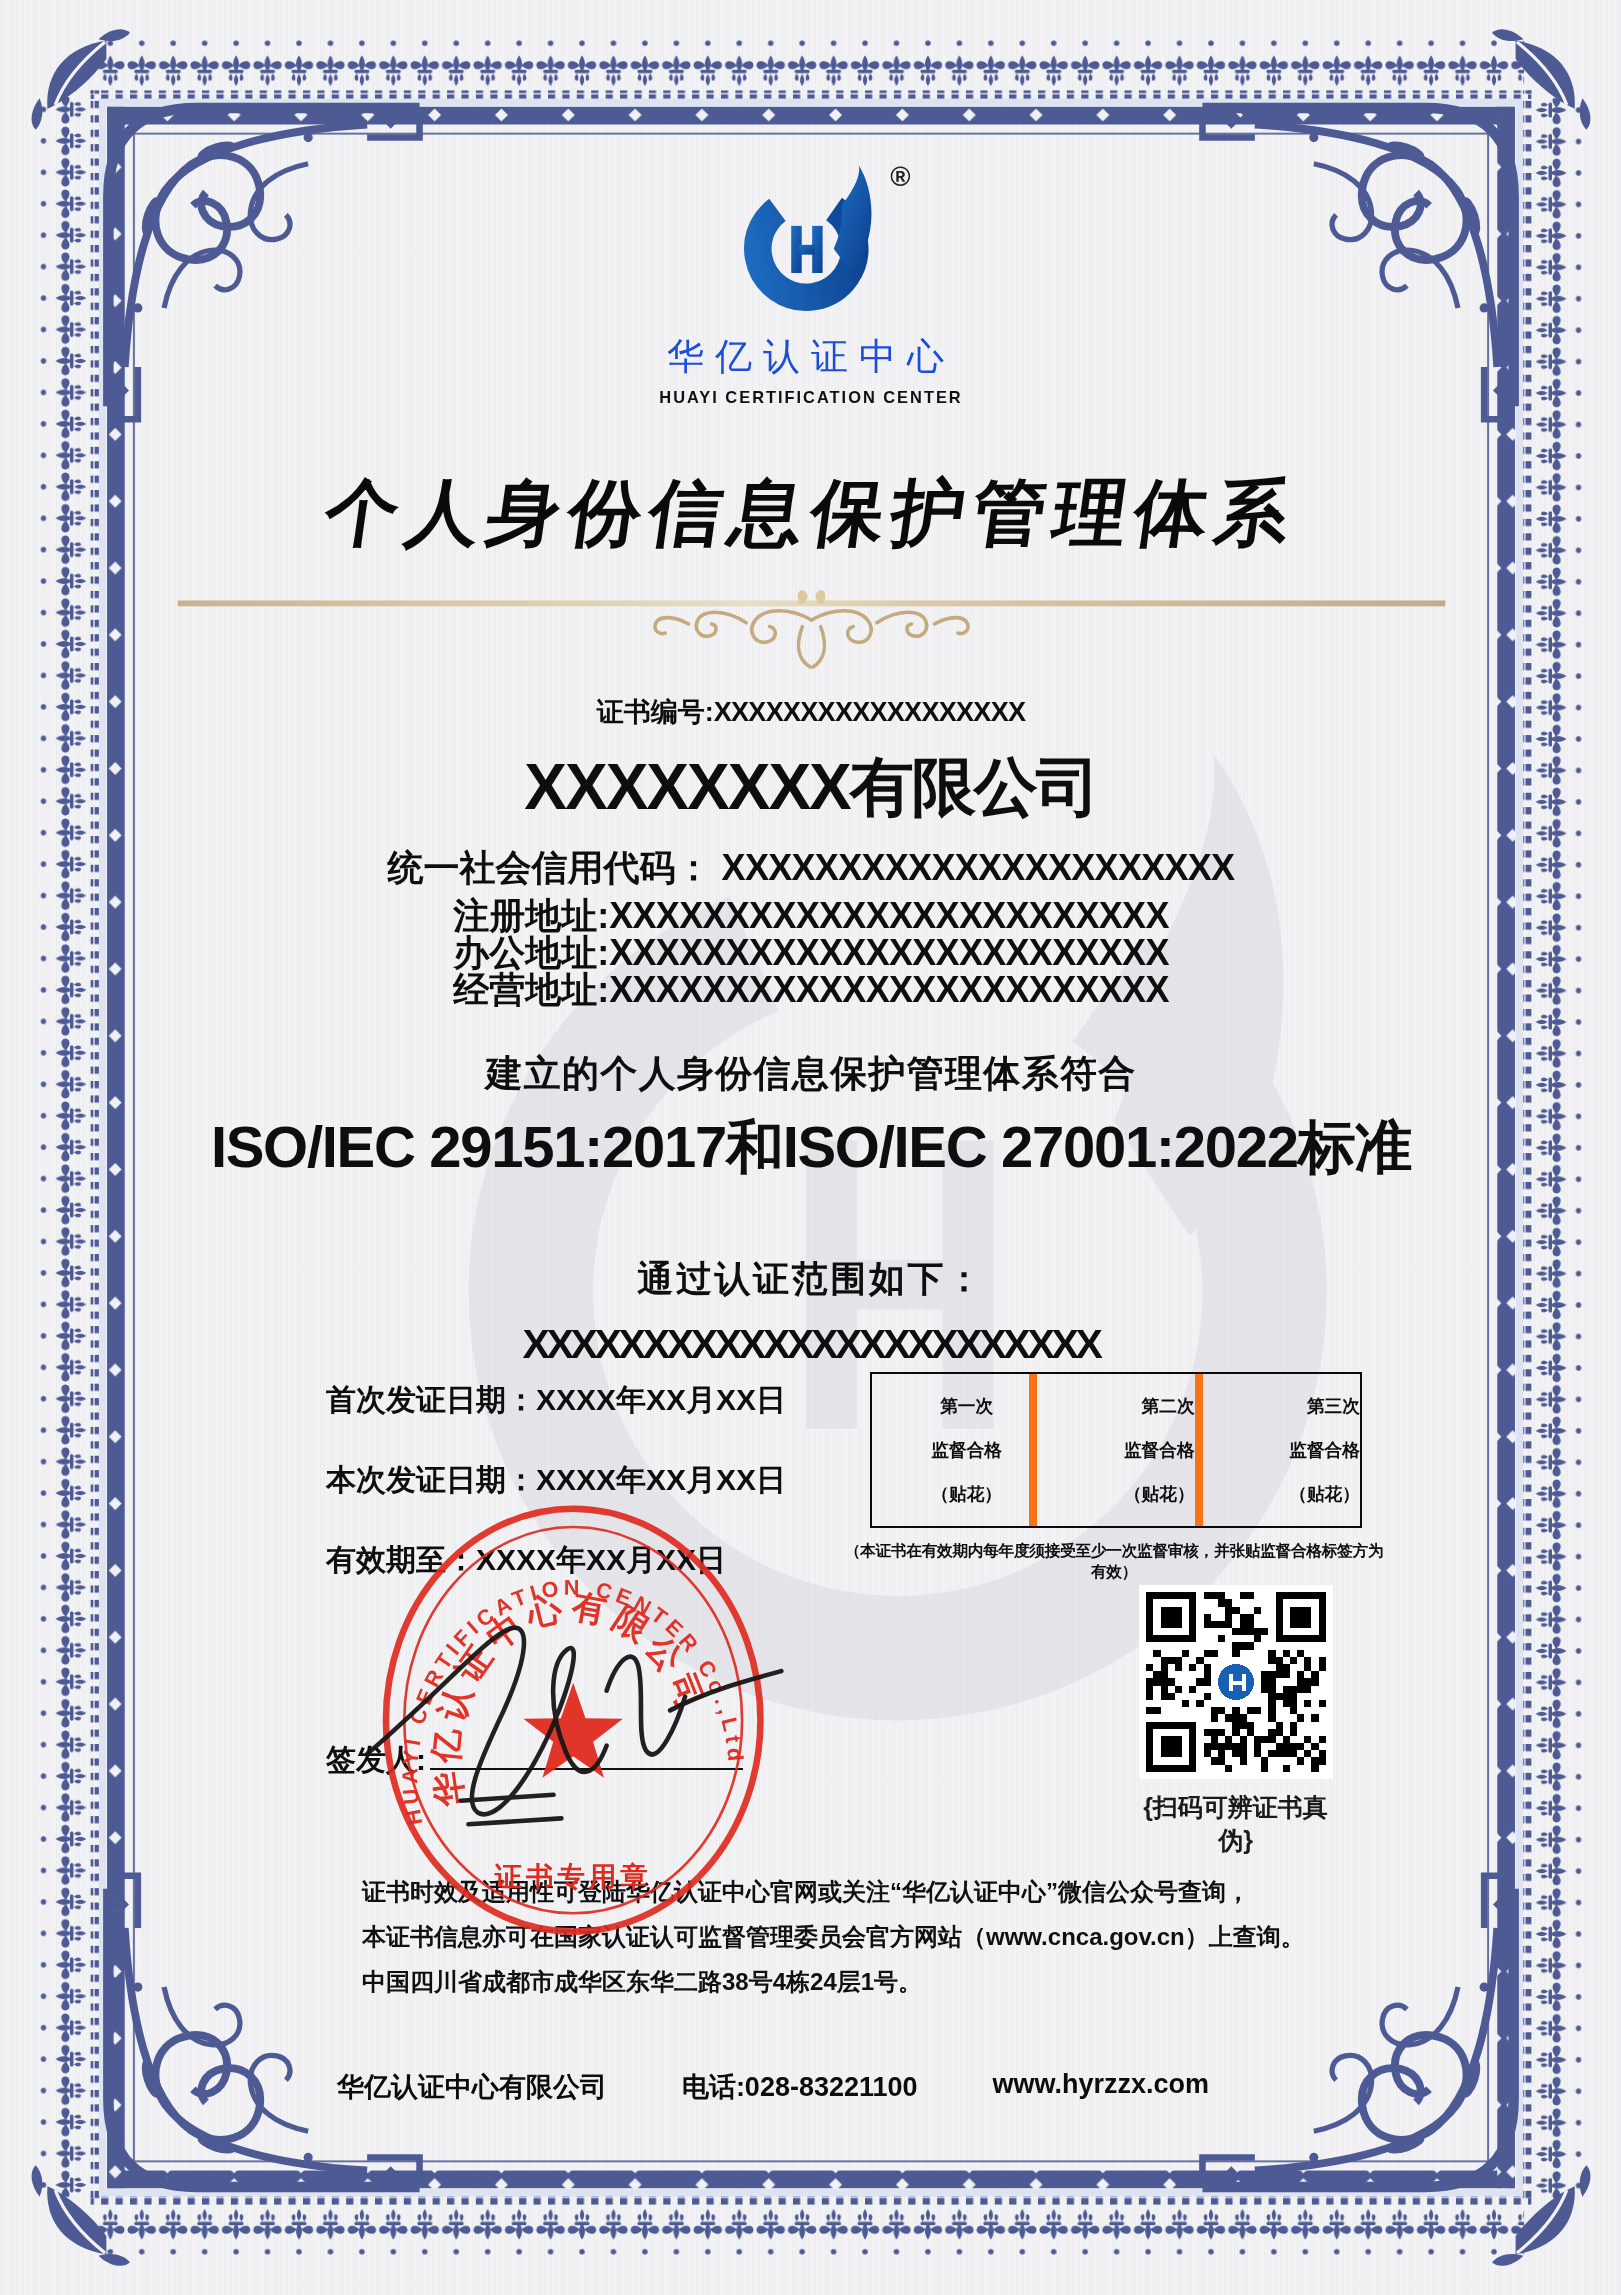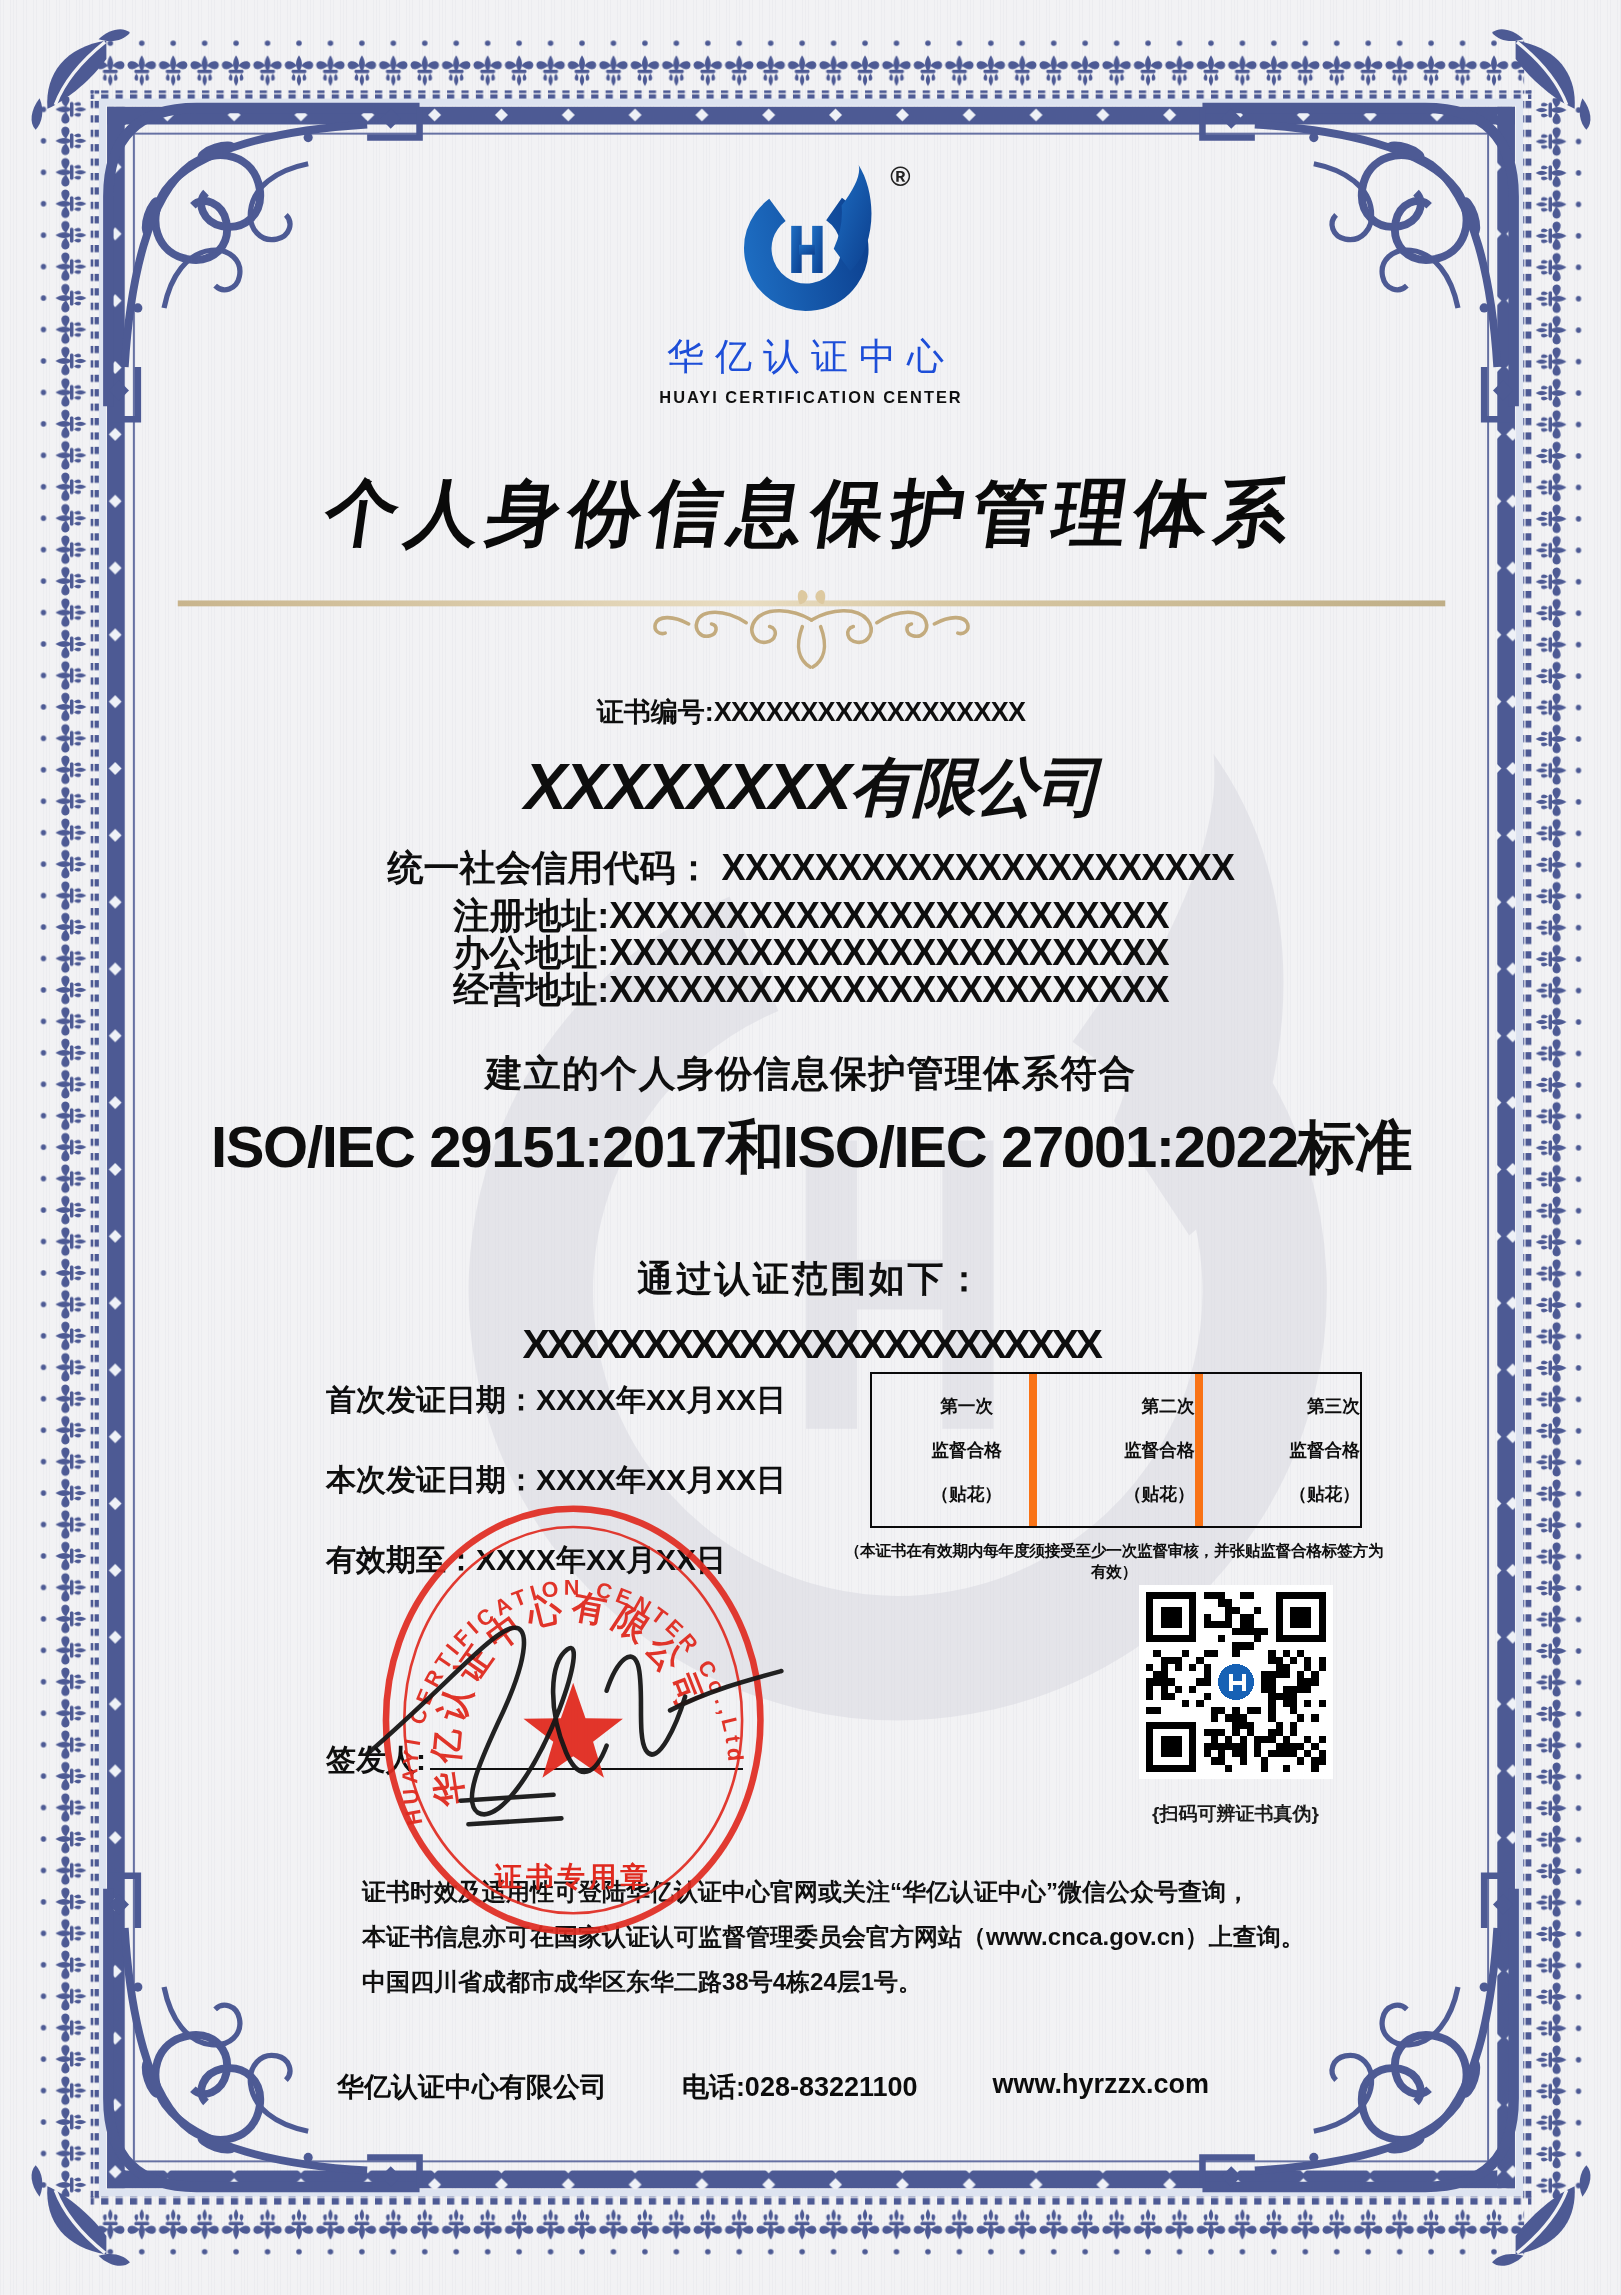--- a/index.html
+++ b/index.html
@@ -13,21 +13,21 @@
   .top-stack{position:absolute;top:0;left:0;right:0;text-align:center;}
   .logo-wrap{position:relative;display:inline-block;margin-top:165px;}
   .reg-mark{position:absolute;right:-22px;top:-3.9px;font-size:27.5px;font-weight:bold;color:#222;}
   .logo-cn{margin-top:3.9px;font-size:37px;font-weight:normal;letter-spacing:11px;color:#1d4ed8;}
   .logo-en{margin-top:5.9px;font-size:16.4px;font-weight:bold;letter-spacing:2px;color:#101010;}
   .cert-title{margin-top:58px;font-size:73px;font-weight:900;letter-spacing:7.9px;
         transform:skewX(-8deg);color:#0a0a0a;}
   .divider-wrap{margin-top:26px;}
   .cert-no{margin-top:3.9px;font-size:27px;font-weight:bold;}
   .cert-no .val{letter-spacing:-0.7px;}
-  .company-name{margin-top:14.4px;font-size:64px;font-weight:900;letter-spacing:-2px;font-style:italic;}
+  .company-name{margin-top:14.4px;font-size:64px;font-weight:900;letter-spacing:-2px;}
   .fields{margin-top:18.3px;font-size:36px;line-height:37px;}
   .field-row.first{margin-bottom:10.5px;}
   .field-row .lbl{font-weight:bold;}
   .field-row .val{font-weight:600;letter-spacing:-0.7px;}
   .conformity{margin-top:41px;font-size:37px;font-weight:900;letter-spacing:1.3px;}
   .standard{margin-top:10.5px;font-size:58px;font-weight:900;letter-spacing:-1.3px;}
   .scope-heading{margin-top:68px;font-size:36px;font-weight:900;letter-spacing:2.6px;}
   .scope-value{margin-top:17px;font-size:41px;font-weight:bold;letter-spacing:-3.3px;}
   .dates{position:absolute;left:326px;top:1380px;}
   .date-row{font-size:30px;font-weight:bold;margin-bottom:39px;white-space:nowrap;}
@@ -36,21 +36,21 @@
   .sup-cell{flex:1;display:flex;flex-direction:column;align-items:center;justify-content:center;
         gap:19.7px;font-size:17.7px;font-weight:bold;padding-left:32px;}
   .sup-cell + .sup-cell{border-left:8px solid #f97316;align-items:flex-end;}
   .table-note{position:absolute;left:842px;top:1541px;width:544px;text-align:center;
         font-size:15.7px;font-weight:bold;letter-spacing:-0.3px;}
   .issuer{position:absolute;left:326px;top:1740px;font-size:30px;font-weight:bold;z-index:3;}
   .issuer .sig-line{display:inline-block;width:313px;height:26px;border-bottom:2.6px solid #101010;
         margin-left:3.9px;}
   .seal-svg{position:absolute;left:362px;top:1493px;z-index:4;}
   .qr-block{position:absolute;left:1135px;top:1585px;width:201px;text-align:center;z-index:3;}
-  .qr-caption{margin-top:20px;font-size:19px;font-weight:600;color:#1a1a1a;}
+  .qr-caption{margin-top:10px;font-size:25px;font-weight:600;color:#1a1a1a;}
   .footer-text{position:absolute;left:362px;top:1869px;width:957px;font-size:24px;
         font-weight:600;line-height:45px;color:#101010;}
   .bottom-bar{position:absolute;left:337px;top:2069px;width:872px;display:flex;
         justify-content:space-between;font-size:27px;font-weight:bold;color:#0c0c0c;}
   svg text{font-family:"Liberation Sans","DejaVu Sans",sans-serif;}
 </style>
 </head>
 <body>
 
 <div class="page">

